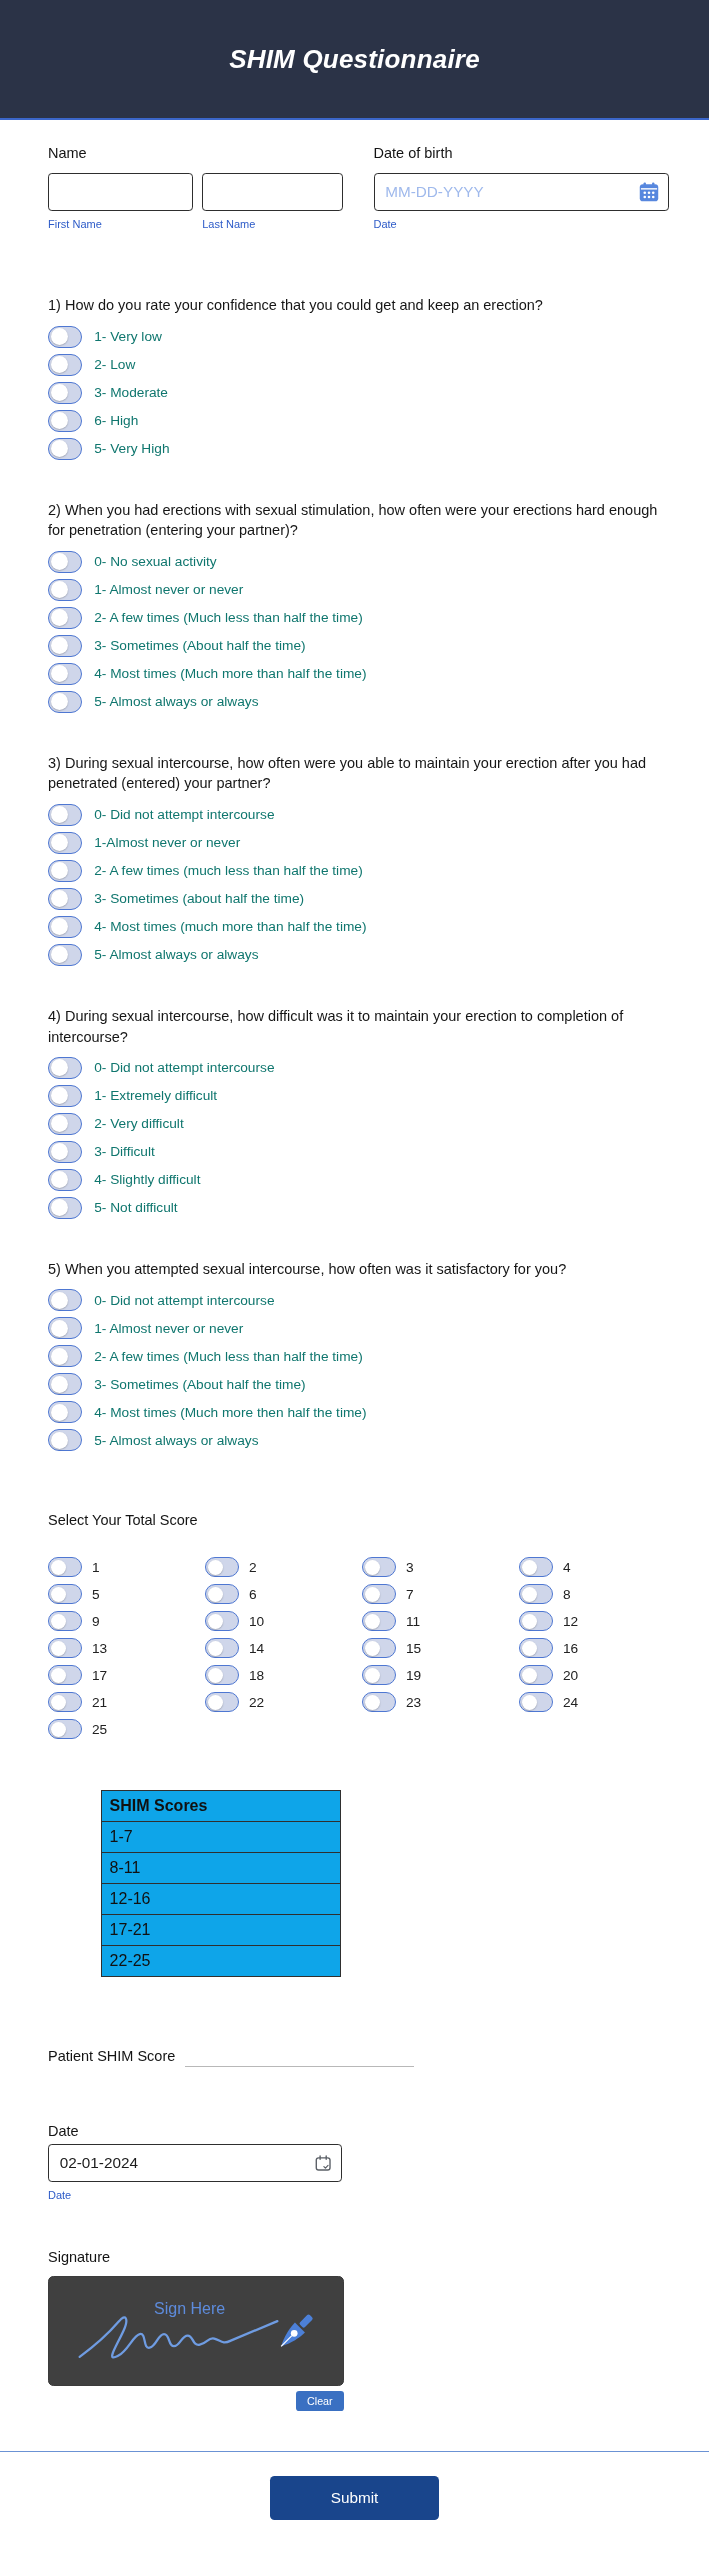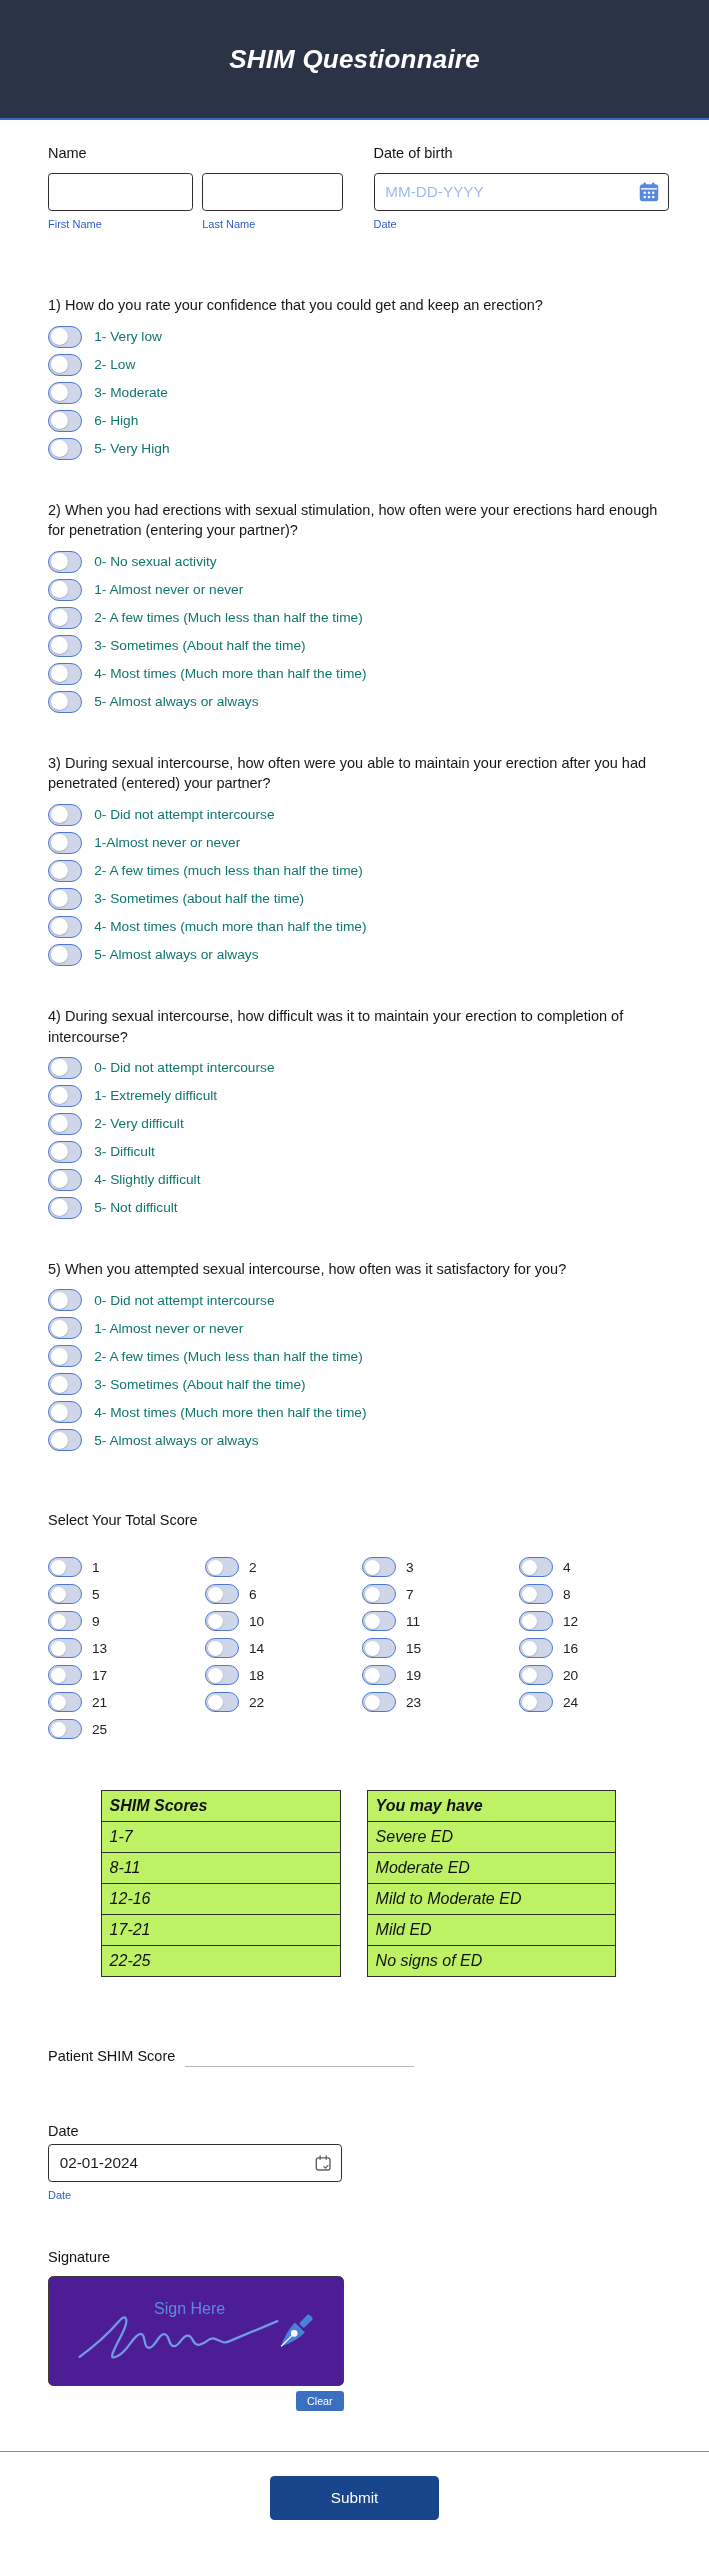--- a/index.html
+++ b/index.html
@@ -59,21 +59,21 @@
   
   #score-section { margin-top: 58px; }
   .score-grid { margin-top: 24.4px; display: grid; grid-template-columns: repeat(4, 157px); }
   .score-row { display: flex; align-items: center; height: 27px; gap: 10px; cursor: pointer; }
   .toggle.small { width: 34px; height: 20px; border-radius: 10px; }
   .toggle.small::after { width: 15.3px; height: 15.3px; }
   .score-label { font-size: 13.7px; color: #222; }
 
   
   .tables { margin-top: 47px; margin-left: 53px; display: flex; gap: 26px; }
-  table.score-table { border-collapse: collapse; background: #bef264; font-style: italic; }
+  table.score-table { border-collapse: collapse; background: #0ea5e9; }
   .t-left  { width: 240px; }
   .t-right { width: 249px; }
   .score-table th, .score-table td {
     border: 1.5px solid #2f2f2f; height: 31px; padding-left: 7.6px;
     text-align: left; vertical-align: middle; font-size: 16px; color: #111;
   }
   .score-table th { font-weight: 700; }
 
   
   .patient-row { margin-top: 70px; display: flex; align-items: flex-end; gap: 9.2px; }
@@ -87,21 +87,21 @@
   #date-section { margin-top: 56px; }
   .date-wrap { position: relative; width: 294px; margin-top: 4.6px; }
   .date-wrap input { width: 100%; padding-right: 40px; }
   .cal-outline { position: absolute; right: 10px; top: 10px; width: 18.3px; height: 18.3px; cursor: pointer; }
 
   
   #sig-section { margin-top: 46px; }
   .sig-box {
     margin-top: 10px; width: 296px; height: 110px;
     border: 0.8px solid #3c3c3c; border-radius: 5.3px; position: relative;
-    background: #4c1d95; cursor: crosshair; overflow: hidden;
+    background: #404040; cursor: crosshair; overflow: hidden;
   }
   .sign-here {
     position: absolute; left: 105px; top: 23px;
     color: #5d8bdc; font-size: 16px;
   }
   .sig-svg { position: absolute; left: 0; top: 0; }
   .clear-row { width: 296px; margin-top: 5.3px; display: flex; justify-content: flex-end; }
   .clear-btn {
     background: #3a70c2; color: #fff; border: none; border-radius: 3.1px;
     font-family: inherit; font-size: 10.7px; padding: 3.8px 11.4px; height: 20px; cursor: pointer;
@@ -428,44 +428,20 @@
             <td>12-16</td>
           </tr>
           <tr>
             <td>17-21</td>
           </tr>
           <tr>
             <td>22-25</td>
           </tr>
         </tbody>
     </table>
-    <table class="score-table t-right">
-      <thead>
-          <tr>
-            <th>You may have</th>
-          </tr>
-        </thead>
-      <tbody id="t-right-body">
-          <tr>
-            <td>Severe ED</td>
-          </tr>
-          <tr>
-            <td>Moderate ED</td>
-          </tr>
-          <tr>
-            <td>Mild to Moderate ED</td>
-          </tr>
-          <tr>
-            <td>Mild ED</td>
-          </tr>
-          <tr>
-            <td>No signs of ED</td>
-          </tr>
-        </tbody>
-    </table>
   </div>
 
   <div class="patient-row">
     <div class="patient-label">Patient SHIM Score</div>
     <input class="underline-input" type="text" value="" style="">
   </div>
 
   <div id="date-section">
     <div class="field-label" style="margin-bottom:0">Date</div>
     <div class="date-wrap">

